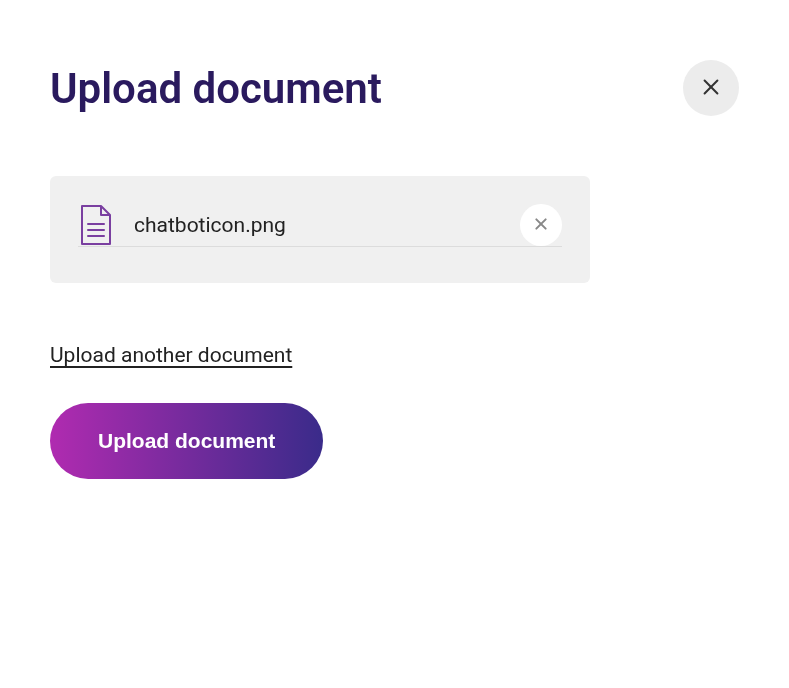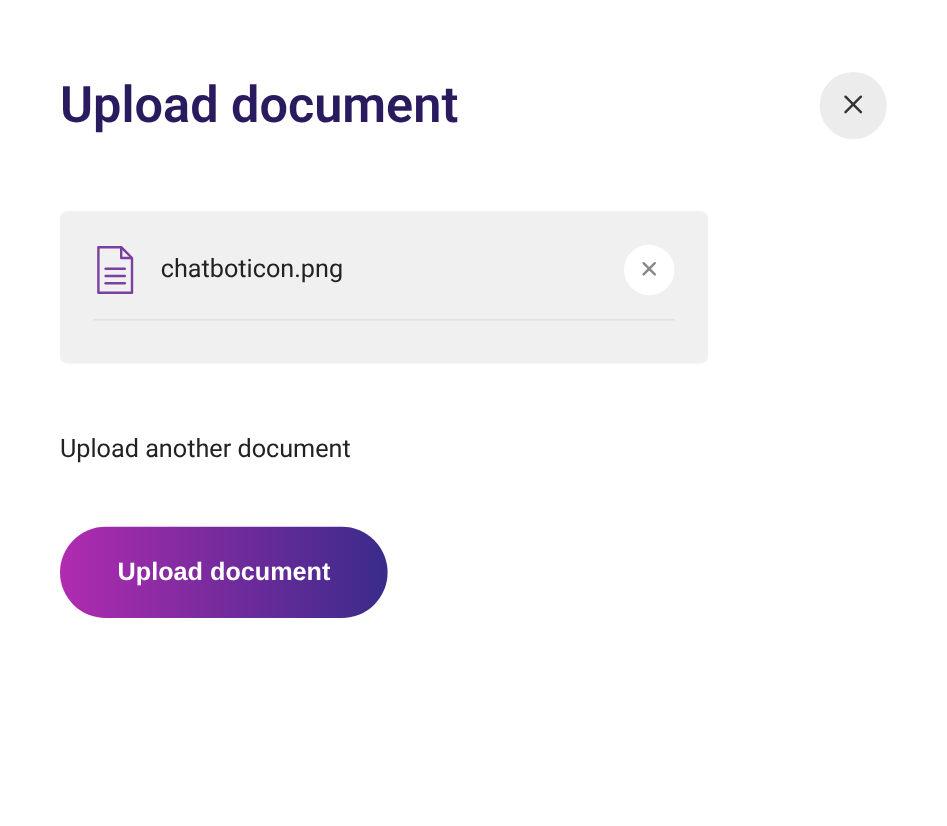--- a/index.html
+++ b/index.html
@@ -44,21 +44,20 @@
       background: #f0f0f0;
       border-radius: 6px;
       padding: 28px 28px 36px 28px;
       width: 540px;
       margin-bottom: 60px;
     }
     .file-row {
       display: flex;
       align-items: center;
       gap: 22px;
-      padding-bottom: 20px;
       border-bottom: 1px solid #dcdcdc;
     }
     .file-icon-wrap {
       display: flex;
       align-items: center;
       justify-content: center;
     }
     .file-icon-wrap svg {
       width: 34px;
       height: 42px;
@@ -79,24 +78,25 @@
       justify-content: center;
       cursor: pointer;
     }
     .remove-file-btn svg {
       width: 16px;
       height: 16px;
     }
     .upload-another-link {
       font-size: 21px;
       color: #222;
+      text-decoration: underline;
       text-underline-offset: 4px;
       cursor: pointer;
       display: inline-block;
-      margin-bottom: 52px;
+      margin-bottom: 36px;
     }
     .upload-btn {
       border: none;
       border-radius: 50px;
       padding: 26px 48px;
       font-size: 21px;
       font-weight: 700;
       color: #ffffff;
       cursor: pointer;
       background: linear-gradient(90deg, #b02bb0 0%, #3a2b8a 100%);

